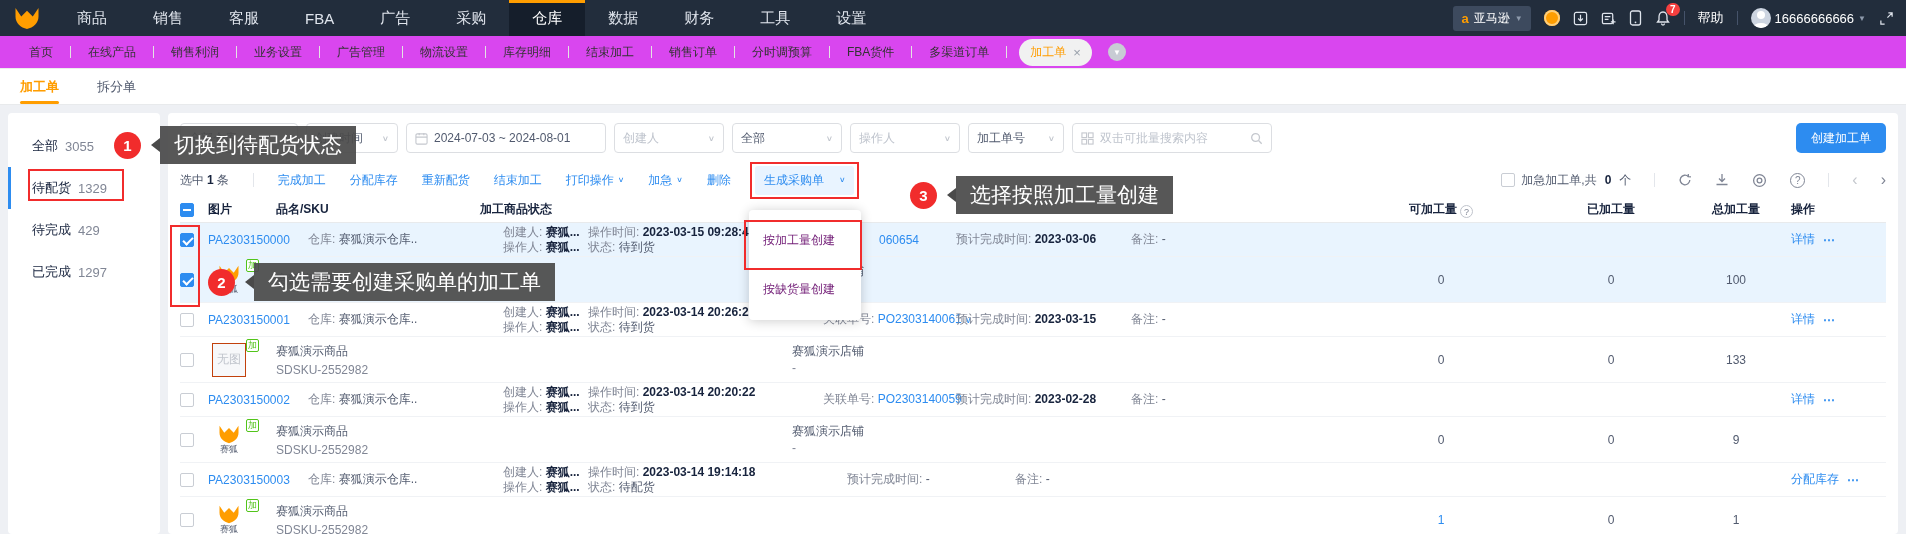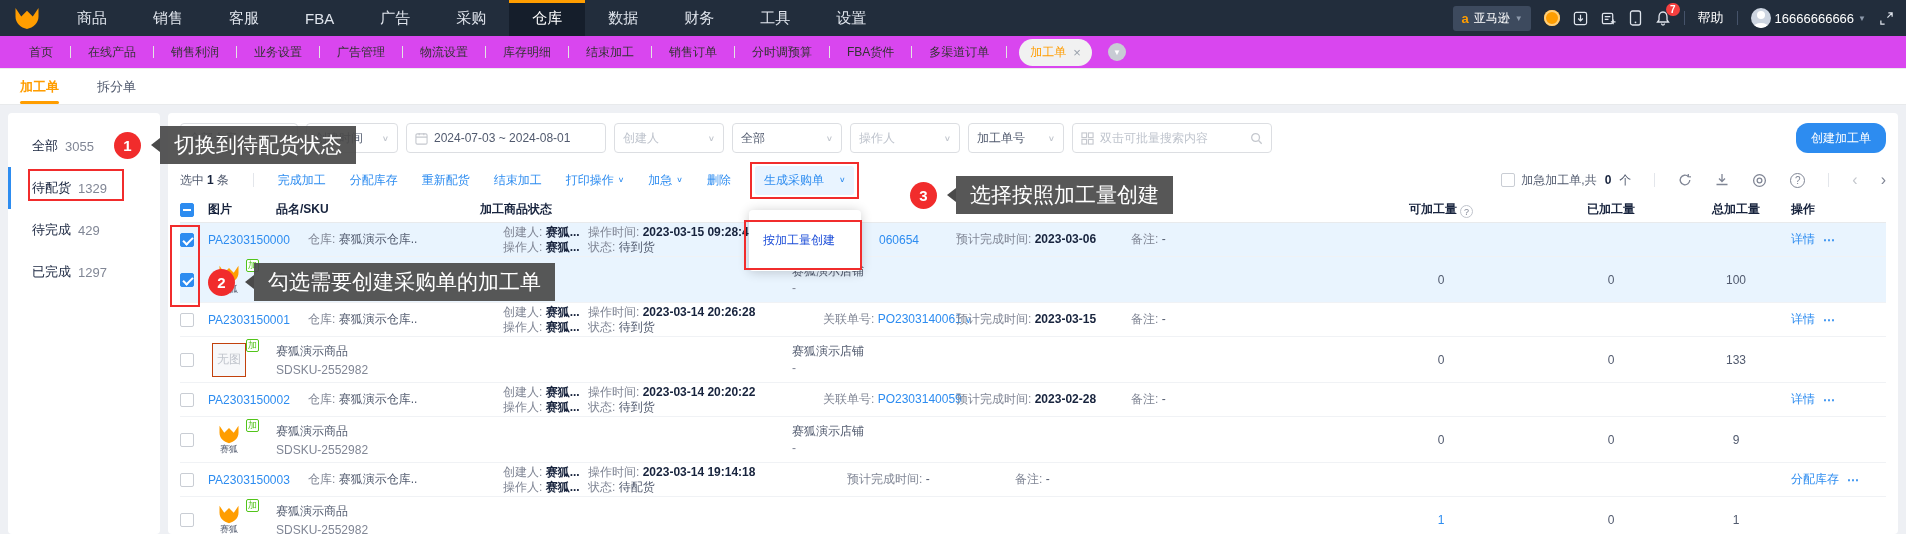--- a/index.html
+++ b/index.html
@@ -46,32 +46,32 @@
 .sb-redbox{left:20px;top:56px;width:96px;height:32px}
 .main{flex:1;background:#fff;border-radius:4px;padding:10px 12px 0;position:relative;overflow:hidden}
 
 .filter-row{display:flex;gap:8px;margin-bottom:10px;align-items:center}
 .sel{height:30px;border:1px solid #dcdee2;border-radius:4px;display:flex;align-items:center;padding:0 8px;gap:6px;color:#515a6e;cursor:pointer;background:#fff;white-space:nowrap}
 .ph{color:#bfc4cd}
 .sel-caret{margin-left:auto;color:#c0c4cc;font-size:10px;transform:scaleY(.8)}
 .w-wh{width:118px}.w-time{width:92px}.w-date{width:200px}.w-cr{width:110px}.w-all{width:110px}.w-op{width:110px}.w-no{width:96px}.w-se{width:200px;padding:0 8px}
 .search-input{border:0;outline:0;flex:1;min-width:0;font-size:12px;color:#515a6e;font-family:inherit;background:transparent}
 .search-input::placeholder{color:#bfc4cd}
-.btn-create{margin-left:auto;height:30px;background:#2d8cf0;color:#fff;border:none;border-radius:12px;padding:0 15px;font-size:12px;cursor:pointer;font-family:inherit}
+.btn-create{margin-left:auto;height:30px;background:#2d8cf0;color:#fff;border:none;border-radius:5px;padding:0 15px;font-size:12px;cursor:pointer;font-family:inherit}
 
 .action-row{display:flex;align-items:center;gap:24px;height:34px;white-space:nowrap}
 .ar-sel{color:#515a6e}.ar-sel b{color:#17233d;font-weight:700;margin:0 3px}
 .v-div{width:1px;height:14px;background:#e3e6eb}
 .ar-dd{display:flex;gap:4px;align-items:center;color:#2d8cf0;cursor:pointer}
 .dd-caret{font-size:9px;transform:scaleY(.8)}
 .po-wrap{position:relative}
 .po-btn{background:#e9f4ff;border-radius:3px;padding:6px 9px;display:flex;gap:15px;align-items:center;color:#2d8cf0;cursor:pointer}
 .po-redbox{left:-5px;top:-4px;right:-5px;bottom:-4px}
 .po-menu{position:absolute;top:44px;left:-6px;width:112px;background:#fff;border-radius:4px;box-shadow:0 1px 12px rgba(0,0,0,.2);padding:6px 0;z-index:40}
-.mi{padding:16px 14px;font-size:12px;color:#1d4ed8;cursor:pointer;position:relative;white-space:nowrap}
+.mi{padding:16px 14px;font-size:12px;color:#701a75;cursor:pointer;position:relative;white-space:nowrap}
 .mi-redbox{left:-5px;top:4px;width:118px;height:50px}
 .ar-right{margin-left:auto;display:flex;align-items:center;gap:23px}
 .ar-cb-group{display:flex;align-items:center;gap:6px;color:#515a6e;font-size:12px;cursor:pointer}
 .ar-cb-group b{color:#17233d;margin:0 2px}
 .ar-ic{color:#808695;font-size:15px;cursor:pointer;display:flex;align-items:center}
 .help-circ{width:15px;height:15px;border-radius:50%;border:1px solid #808695;font-size:10px;display:flex;align-items:center;justify-content:center;color:#808695;cursor:pointer}
 .pg{font-size:16px;color:#808695;cursor:pointer;line-height:1}
 .pg.dis{color:#c5c8ce}
 
 .cb{width:14px;height:14px;border:1px solid #c9cdd4;border-radius:2px;background:#fff;display:inline-block;position:relative;flex-shrink:0;cursor:pointer}
@@ -330,20 +330,23 @@
           <span>生成采购单</span>
           <span class="dd-caret">∨</span>
         </span>
         <span class="redbox po-redbox"></span>
 
         <div class="po-menu">
           <div class="mi">
             <span>按加工量创建</span>
             <span class="redbox mi-redbox"></span>
           </div>
+          <div class="mi">
+            <span>按缺货量创建</span>
+          </div>
         </div>
       </span>
       <span class="ar-right">
         <span class="ar-cb-group">
           <span class="cb"></span>
           <span>加急加工单,共</span>
           <b>0</b>
           <span>个</span>
         </span>
         <span class="v-div"></span>

